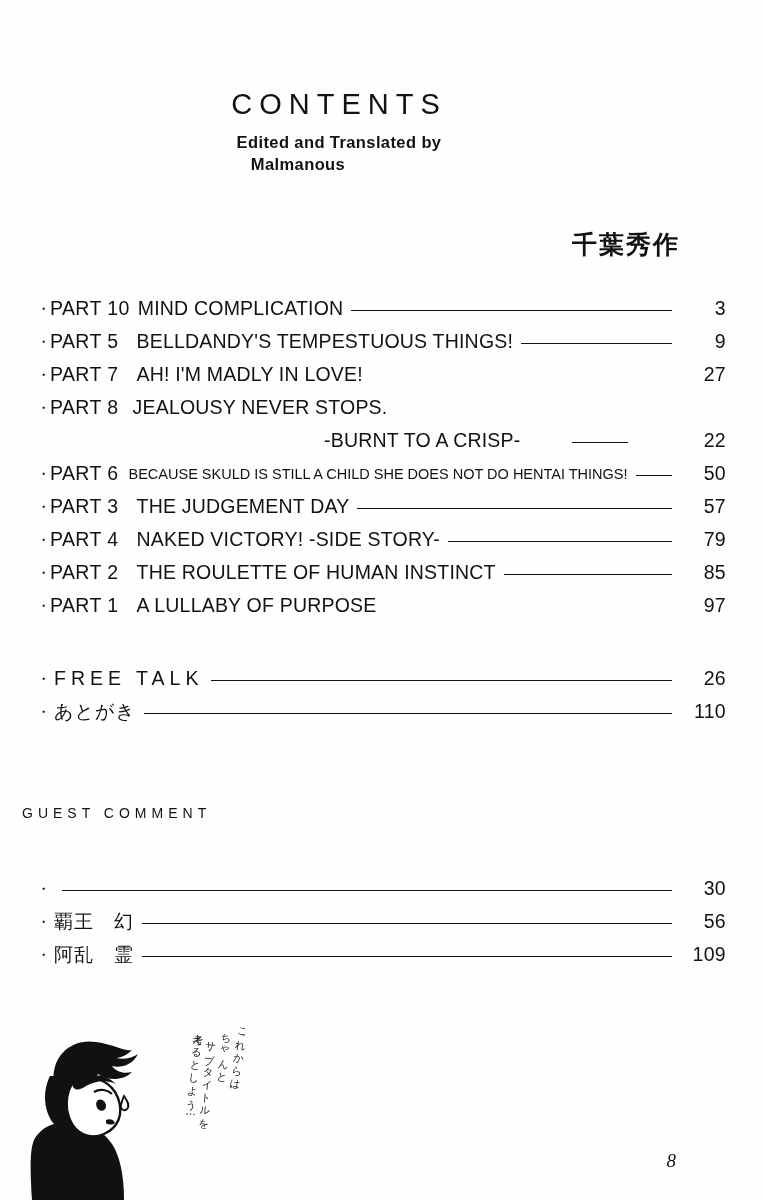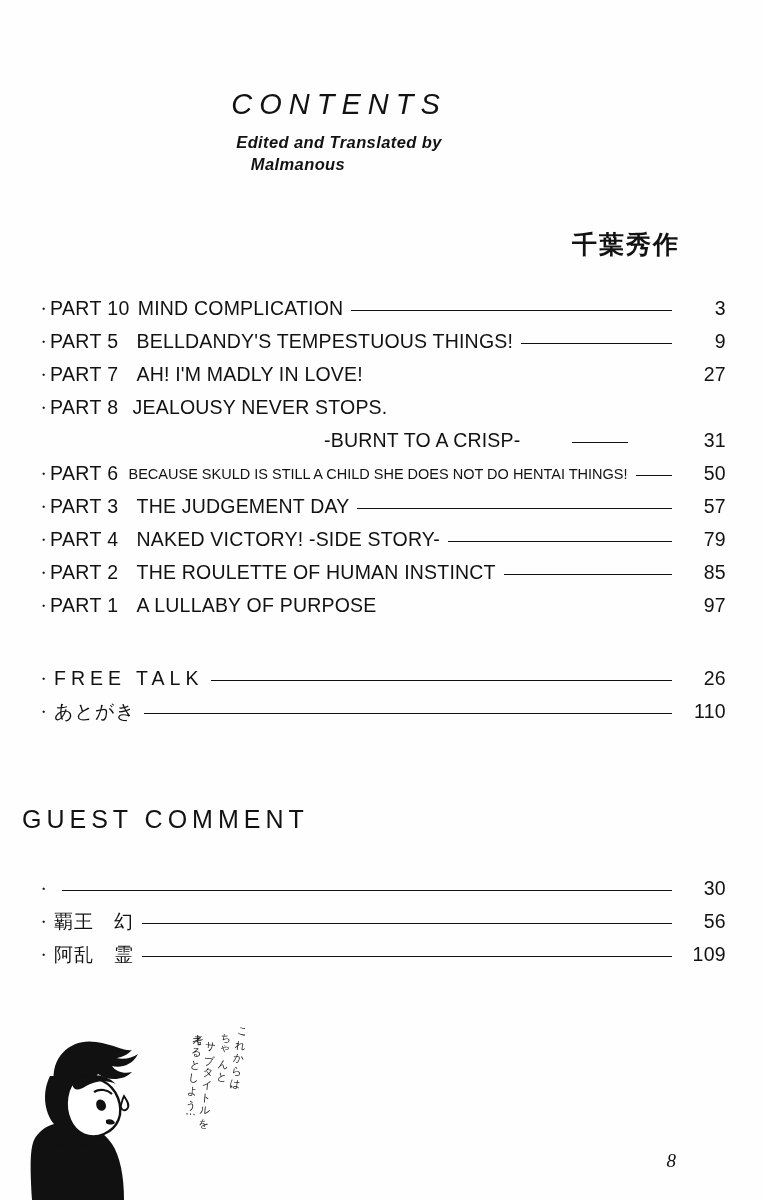--- a/index.html
+++ b/index.html
@@ -22,21 +22,20 @@
     background: #fefefe;
   }
 
   
   .header {
     position: absolute;
     top: 88px;
     left: 0;
     width: 678px;
     text-align: center;
-    font-style: italic;
   }
   .contents-title {
     font-size: 29px;
     letter-spacing: 7px;
     font-weight: 400;
     font-family: "Liberation Sans", sans-serif;
   }
   .credit {
     margin-top: 10px;
     font-size: 16.5px;
@@ -129,21 +128,21 @@
   .spacer-md { height: 40px; }
 
   .wide-letter {
     letter-spacing: 5px;
   }
 
   .section-head {
     position: absolute;
     top: 805px;
     left: 22px;
-    font-size: 25px;
+    font-size: 14px;
     letter-spacing: 5px;
   }
 
   .guest-list {
     position: absolute;
     top: 872px;
     left: 36px;
     width: 690px;
   }
   .jp {
@@ -243,21 +242,21 @@
       <span class="bullet">・</span>
       <span class="part">PART 8</span>
       <span class="gap" style="width:14px"></span>
       <span class="ttl">JEALOUSY NEVER STOPS.</span>
       <span class="rule none"></span>
       <span class="pg"></span>
     </div>
     <div class="subrow">
       <span class="ttl">-BURNT TO A CRISP-</span>
       <span class="rule"></span>
-      <span class="pg">31</span>
+      <span class="pg">22</span>
     </div>
 
     <div class="row">
       <span class="bullet">・</span>
       <span class="part">PART 6</span>
       <span class="gap" style="width:10px"></span>
       <span class="ttl small">BECAUSE SKULD IS STILL A CHILD SHE DOES NOT DO HENTAI THINGS!</span>
       <span class="rule"></span>
       <span class="pg">50</span>
     </div>

